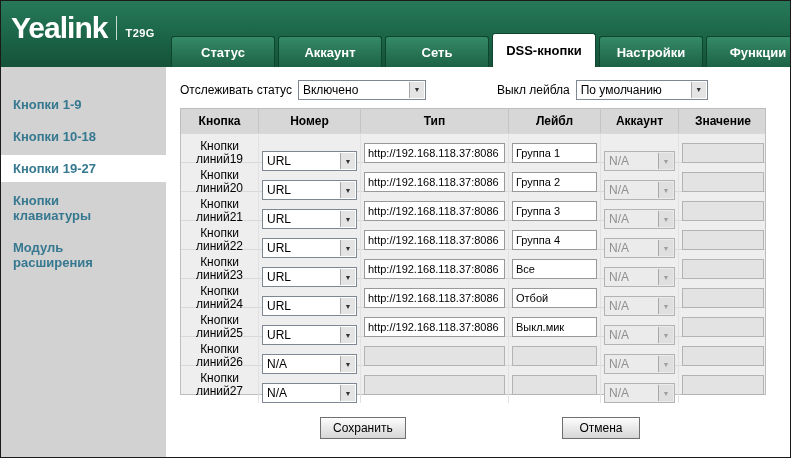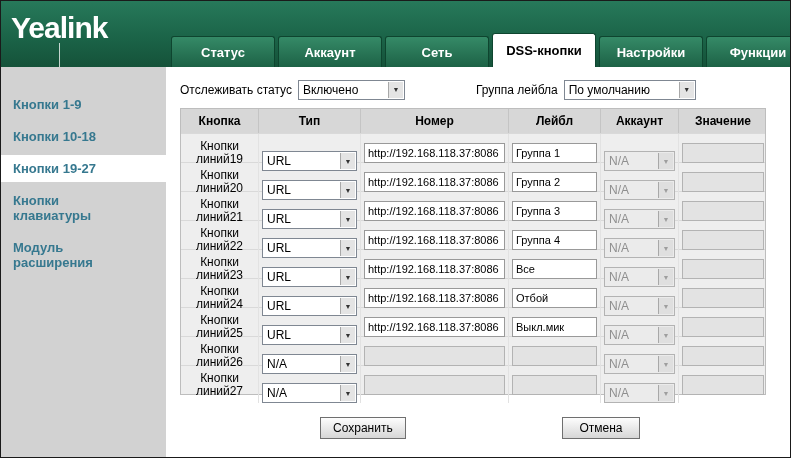--- a/index.html
+++ b/index.html
@@ -3,21 +3,21 @@
 <meta charset="utf-8">
 <style>
   * { box-sizing: border-box; margin: 0; padding: 0; }
   html,body { background:#fff; }
   body { font-family: "Liberation Sans", "DejaVu Sans", sans-serif; }
   .page { position:relative; width:791px; height:458px; background:#fff; border:1px solid #1a1a1a; overflow:hidden; }
 
   
   .header { position:absolute; top:0; left:0; width:100%; height:66px;
             background:linear-gradient(180deg,#27795a 0%, #1b6448 55%, #155239 100%); }
-  .logo-wrap { position:absolute; left:10px; top:12px; display:flex; align-items:center; color:#fff;flex-direction:column; }
+  .logo-wrap { position:absolute; left:10px; top:12px; display:flex; align-items:center; color:#fff; }
   .logo { font-size:30px; font-weight:bold; letter-spacing:-1px; line-height:30px; }
   .logo-divider { display:inline-block; width:1px; height:24px; background:rgba(255,255,255,.75); margin:0 8px 0 9px; }
   .model { font-size:11px; font-weight:bold; letter-spacing:.5px; margin-top:10px; }
 
   .tabs { position:absolute; left:170px; bottom:0; display:flex; gap:3px; align-items:flex-end; }
   .tab { width:104px; height:31px; line-height:31px; text-align:center; color:#fff; font-weight:bold;
          font-size:13px; background:linear-gradient(180deg,#358a67,#1d6246);
          border:1px solid #0e452f; border-bottom:none; border-radius:3px 3px 0 0; cursor:pointer;
          white-space:nowrap; overflow:hidden; }
   .tab.active { background:#fff; color:#000; height:34px; line-height:34px; border-color:#0e452f; }
@@ -39,21 +39,21 @@
 
   
   .selectbox { height:20px; background:#fff; border:1px solid #7f8792; position:relative;
                display:flex; align-items:center; font-size:12px; padding:0 18px 0 4px; cursor:pointer;
                white-space:nowrap; overflow:hidden; }
   .sel-arrow { position:absolute; right:1px; top:1px; bottom:1px; width:15px; background:#e4e4e4;
                border-left:1px solid #a8a8a8; display:flex; align-items:center; justify-content:center;
                font-size:7px; color:#333; }
   .selectbox.disabled { background:#ebebeb; color:#8f8f8f; border-color:#b3b3b3; cursor:default; }
   .selectbox.disabled .sel-arrow { color:#9e9e9e; background:#dfdfdf; }
-  .w115 { width:107px; } .w120 { width:132px; }
+  .w115 { width:128px; } .w120 { width:132px; }
 
   
   .table { width:586px; border:1px solid #bdbdbd; }
   .trow { display:grid; grid-template-columns:78px 102px 148px 92px 78px 88px; }
   .thead { background:#d7d7d7; }
   .thead .hcell { padding:5px 2px; text-align:center; font-weight:bold; font-size:12px;
                   border-right:1px solid #c4c4c4; white-space:nowrap; overflow:hidden; }
   .thead .hcell:last-child { border-right:none; }
   .drow { background:#eeeeee; border-top:1px solid #d9d9d9; height:29px; }
   .dcell { display:flex; align-items:center; justify-content:center; border-right:1px solid #e2e2e2; padding:0 3px; }
@@ -115,32 +115,32 @@
     </aside>
 
     <main class="content">
 
       <div class="controls">
         <span class="ctl-label1">Отслеживать статус</span>
         <div class="selectbox w115">
           <span class="sel-text">Включено</span>
           <span class="sel-arrow">▼</span>
         </div>
-        <span class="ctl-label2">Группа лейбла</span>
+        <span class="ctl-label2">Выкл лейбла</span>
         <div class="selectbox w120">
           <span class="sel-text">По умолчанию</span>
           <span class="sel-arrow">▼</span>
         </div>
       </div>
 
       <div class="table">
         <div class="trow thead">
           <div class="hcell">Кнопка</div>
+          <div class="hcell">Номер</div>
           <div class="hcell">Тип</div>
-          <div class="hcell">Номер</div>
           <div class="hcell">Лейбл</div>
           <div class="hcell">Аккаунт</div>
           <div class="hcell">Значение</div>
         </div>
         <div id="rows">
   <div class="trow drow">
     <div class="dcell key-cell">Кнопки линий19</div>
     <div class="dcell">
       <div class="selectbox cell-select">
         <span class="sel-text">URL</span>

